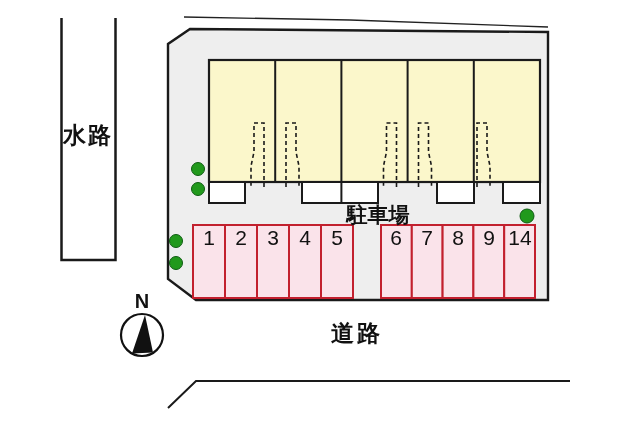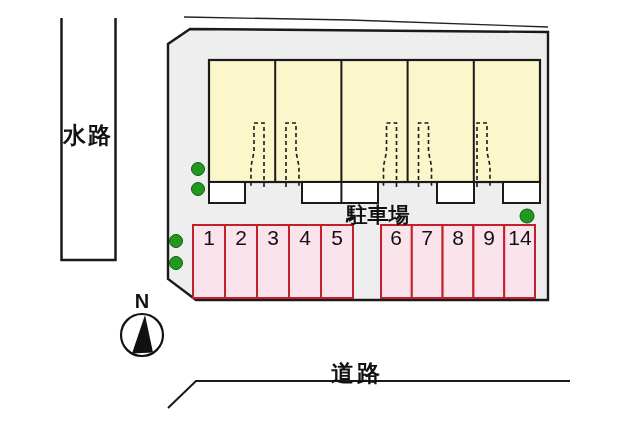--- a/index.html
+++ b/index.html
@@ -43,21 +43,20 @@
     font-size: 21px;
     font-weight: 600;
   }
   .lbl-road {
     left: 326px;
     top: 322px;
     width: 62px;
     font-size: 23px;
     font-weight: 600;
     letter-spacing: 3px;
-    margin-top: 40px;
   }
   .lbl-north {
     left: 128px;
     top: 291px;
     width: 28px;
     font-size: 20px;
     font-weight: 700;
   }
   .num {
     position: absolute;

